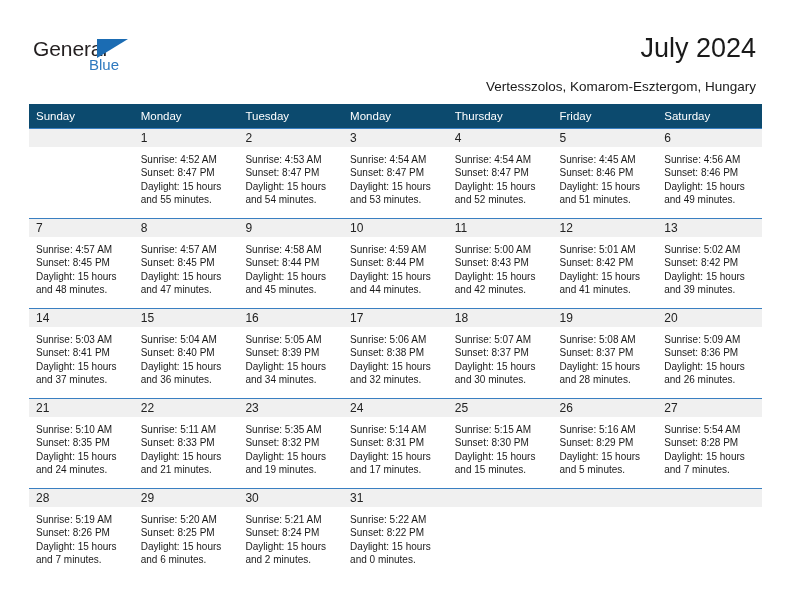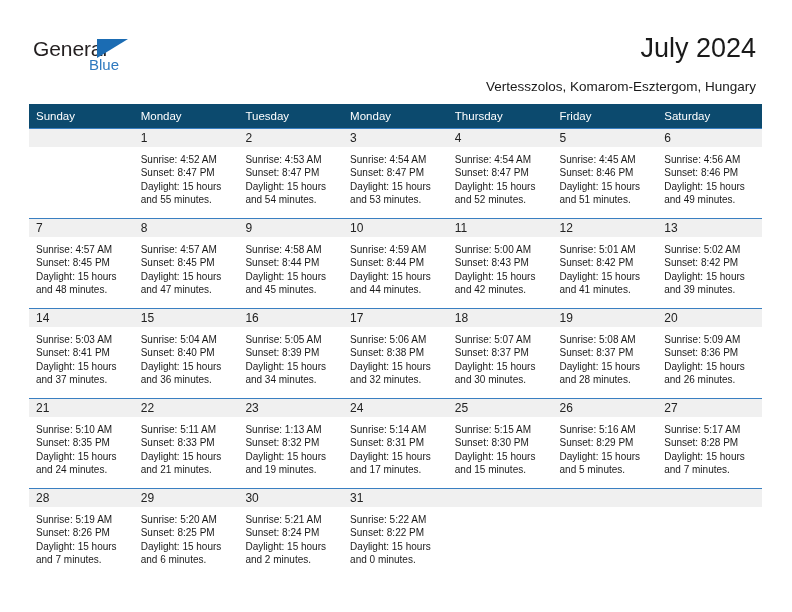--- a/index.html
+++ b/index.html
@@ -388,21 +388,21 @@
               <div class="cell-body">
                 <div>Sunrise: 5:11 AM</div>
                 <div>Sunset: 8:33 PM</div>
                 <div>Daylight: 15 hours</div>
                 <div>and 21 minutes.</div>
               </div>
             </td>
           <td>
               <div class="daynum-band">23</div>
               <div class="cell-body">
-                <div>Sunrise: 1:13 AM</div>
+                <div>Sunrise: 5:35 AM</div>
                 <div>Sunset: 8:32 PM</div>
                 <div>Daylight: 15 hours</div>
                 <div>and 19 minutes.</div>
               </div>
             </td>
           <td>
               <div class="daynum-band">24</div>
               <div class="cell-body">
                 <div>Sunrise: 5:14 AM</div>
                 <div>Sunset: 8:31 PM</div>
@@ -424,21 +424,21 @@
               <div class="cell-body">
                 <div>Sunrise: 5:16 AM</div>
                 <div>Sunset: 8:29 PM</div>
                 <div>Daylight: 15 hours</div>
                 <div>and 5 minutes.</div>
               </div>
             </td>
           <td>
               <div class="daynum-band">27</div>
               <div class="cell-body">
-                <div>Sunrise: 5:17 AM</div>
+                <div>Sunrise: 5:54 AM</div>
                 <div>Sunset: 8:28 PM</div>
                 <div>Daylight: 15 hours</div>
                 <div>and 7 minutes.</div>
               </div>
             </td>
         </tr>
         <tr class="week">
           <td>
               <div class="daynum-band">28</div>
               <div class="cell-body">

